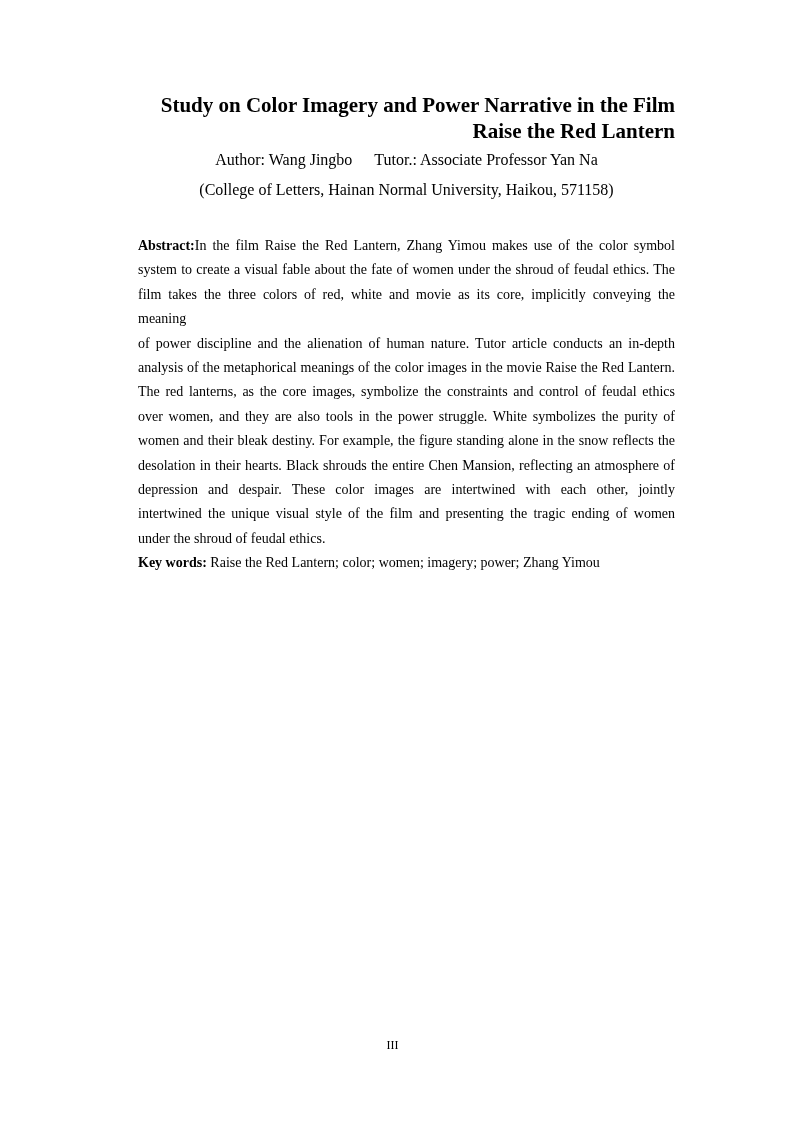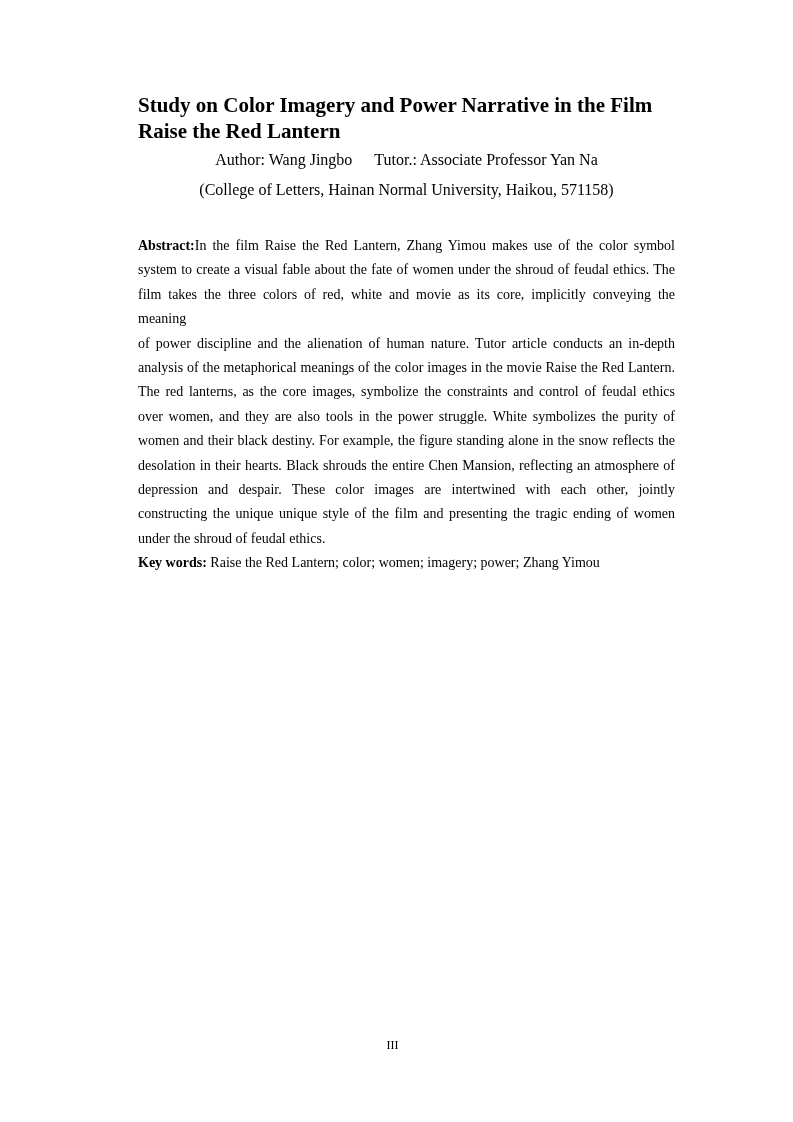--- a/index.html
+++ b/index.html
@@ -21,21 +21,21 @@
     left: 138px;
     top: 0;
     width: 537px;
   }
   .title {
     margin: 0;
     padding-top: 92px;
     font-size: 21px;
     line-height: 26px;
     font-weight: bold;
-    text-align: left;
+    text-align: right;
   }
   .title-line {
     display: block;
   }
   .byline {
     margin-top: 4px;
     font-size: 16px;
     line-height: 24px;
     text-align: center;
     white-space: nowrap;
@@ -98,24 +98,24 @@
     <div class="affiliation">(College of Letters, Hainan Normal University, Haikou, 571158)</div>
 
     <div class="abstract">
       <div class="jline"><b>Abstract:</b><span>In the film Raise the Red Lantern, Zhang Yimou makes use of the color symbol</span></div>
       <div class="jline">system to create a visual fable about the fate of women under the shroud of feudal ethics. The</div>
       <div class="jline">film takes the three colors of red, white and movie as its core, implicitly conveying the meaning</div>
       <div class="jline">of power discipline and the alienation of human nature. Tutor article conducts an in-depth</div>
       <div class="jline">analysis of the metaphorical meanings of the color images in the movie Raise the Red Lantern.</div>
       <div class="jline">The red lanterns, as the core images, symbolize the constraints and control of feudal ethics</div>
       <div class="jline">over women, and they are also tools in the power struggle. White symbolizes the purity of</div>
-      <div class="jline">women and their black destiny. For example, the figure standing alone in the snow reflects the</div>
+      <div class="jline">women and their bleak destiny. For example, the figure standing alone in the snow reflects the</div>
       <div class="jline">desolation in their hearts. Black shrouds the entire Chen Mansion, reflecting an atmosphere of</div>
       <div class="jline">depression and despair. These color images are intertwined with each other, jointly</div>
-      <div class="jline">constructing the unique unique style of the film and presenting the tragic ending of women</div>
+      <div class="jline">intertwined the unique visual style of the film and presenting the tragic ending of women</div>
       <div class="lline">under the shroud of feudal ethics.</div>
     </div>
 
     <div class="keywords">
       <b>Key words:</b><span> Raise the Red Lantern; color; women; imagery; power; Zhang Yimou</span>
     </div>
 
   </div>
 
   <div class="pagenum">III</div>

